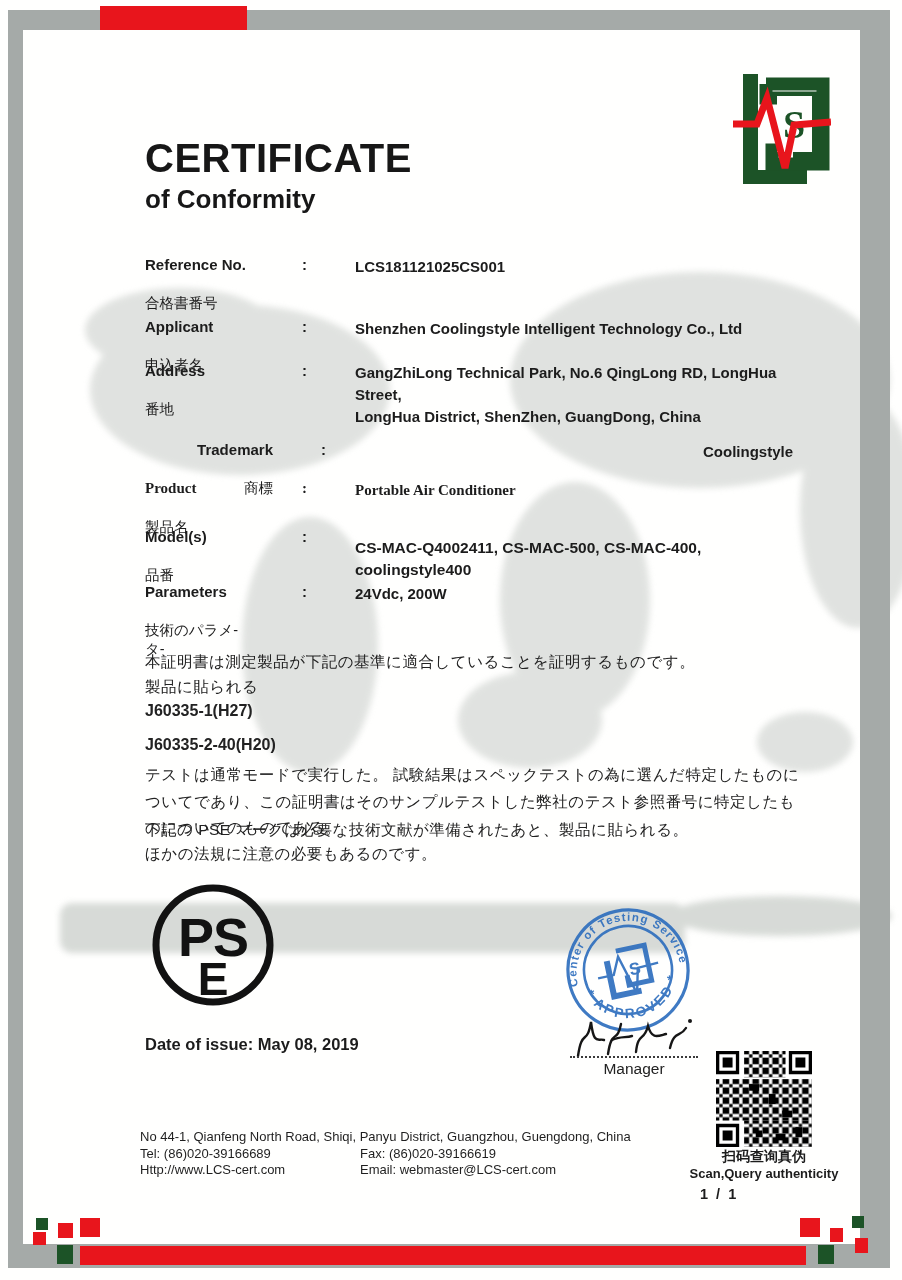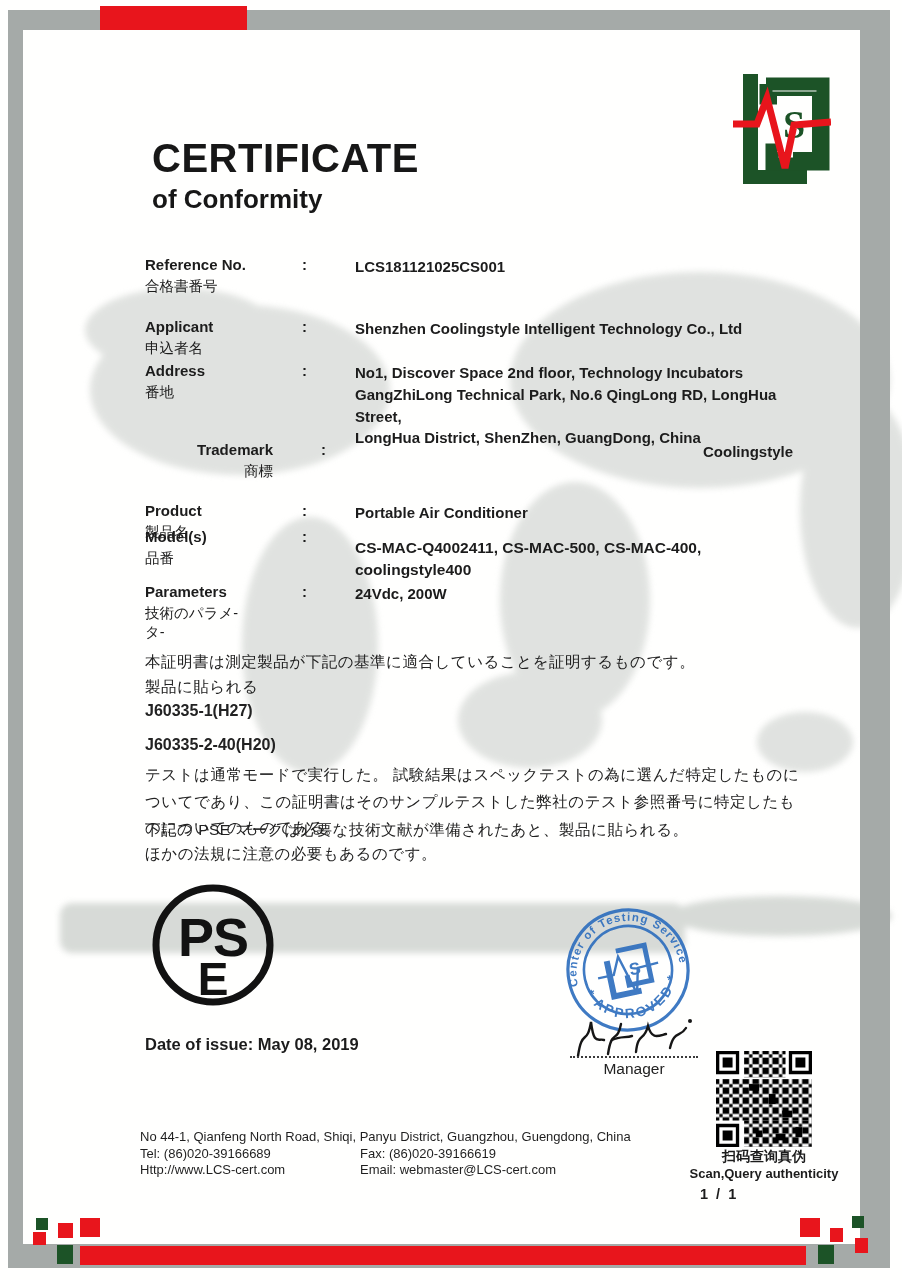--- a/index.html
+++ b/index.html
@@ -18,28 +18,28 @@
   .bottom-red-bar { position:absolute; left:80px; top:1246px; width:726px; height:19px; background:var(--red); }
   .sq { position:absolute; }
 
   
   .map { position:absolute; left:0; top:0; }
 
   
   .logo { position:absolute; left:733px; top:72px; }
 
   
-  .title-block { position:absolute; left:145px; top:136px;margin-left:7px; }
+  .title-block { position:absolute; left:145px; top:136px; }
   .title-main { font-size:40px; font-weight:bold; letter-spacing:0.5px; color:#171717; }
   .title-sub  { font-size:26px; font-weight:bold; margin-top:3px; color:#171717; }
 
   
   .field-row { position:absolute; left:145px; width:648px; display:grid; grid-template-columns:128px 24px 1fr;gap:29px; }
   .f-label-en { font-weight:bold; font-size:15px; }
-  .f-label-jp { font-size:14.5px; margin-top:4px; }
+  .f-label-jp { font-size:14.5px; margin-top:21px; }
   .f-colon { font-weight:bold; font-size:15px; }
   .f-value { font-weight:bold; font-size:15px; line-height:1.45; }
 
   
   .stmt { position:absolute; left:145px; width:655px; font-size:15.5px; letter-spacing:0.5px; color:#222; }
   .stmt.bold { font-weight:bold; letter-spacing:0; }
   .para { line-height:1.72; }
 
   
   .pse { position:absolute; left:150px; top:882px; }
@@ -139,36 +139,35 @@
     <div class="f-value">Shenzhen Coolingstyle Intelligent Technology Co., Ltd</div>
   </div>
 
   <div class="field-row" style="top:362px;">
     <div>
         <div class="f-label-en">Address</div>
          <div class="f-label-jp">番地</div>
       </div>
     <div class="f-colon">:</div>
     <div class="f-value">
-      <div>No1, Discover Space 2nd floor, Technology Incubators</div>
       <div>GangZhiLong Technical Park, No.6 QingLong RD, LongHua Street,</div>
       <div>LongHua District, ShenZhen, GuangDong, China</div>
     </div>
   </div>
 
   <div class="field-row" style="top:441px;text-align:right;">
     <div>
         <div class="f-label-en">Trademark</div>
          <div class="f-label-jp">商標</div>
       </div>
     <div class="f-colon">:</div>
     <div class="f-value">Coolingstyle</div>
   </div>
 
-  <div class="field-row" style="top:502px;">
+  <div class="field-row" style="top:480px;font-family:Liberation Serif, serif;">
     <div>
         <div class="f-label-en">Product</div>
          <div class="f-label-jp">製品名</div>
       </div>
     <div class="f-colon">:</div>
     <div class="f-value">Portable Air Conditioner</div>
   </div>
 
   <div class="field-row" style="top:528px;">
     <div>

